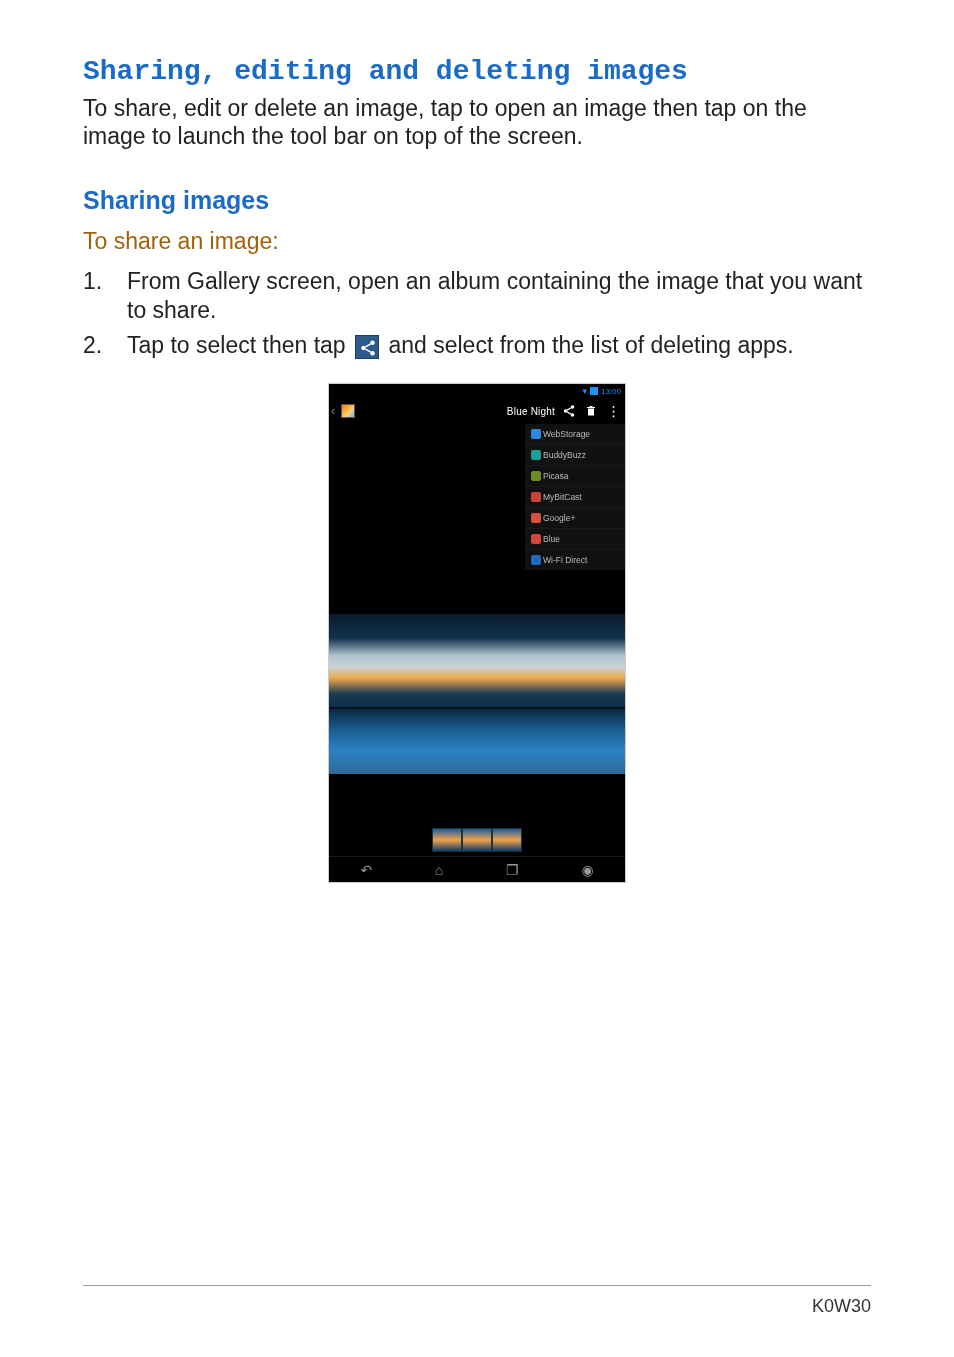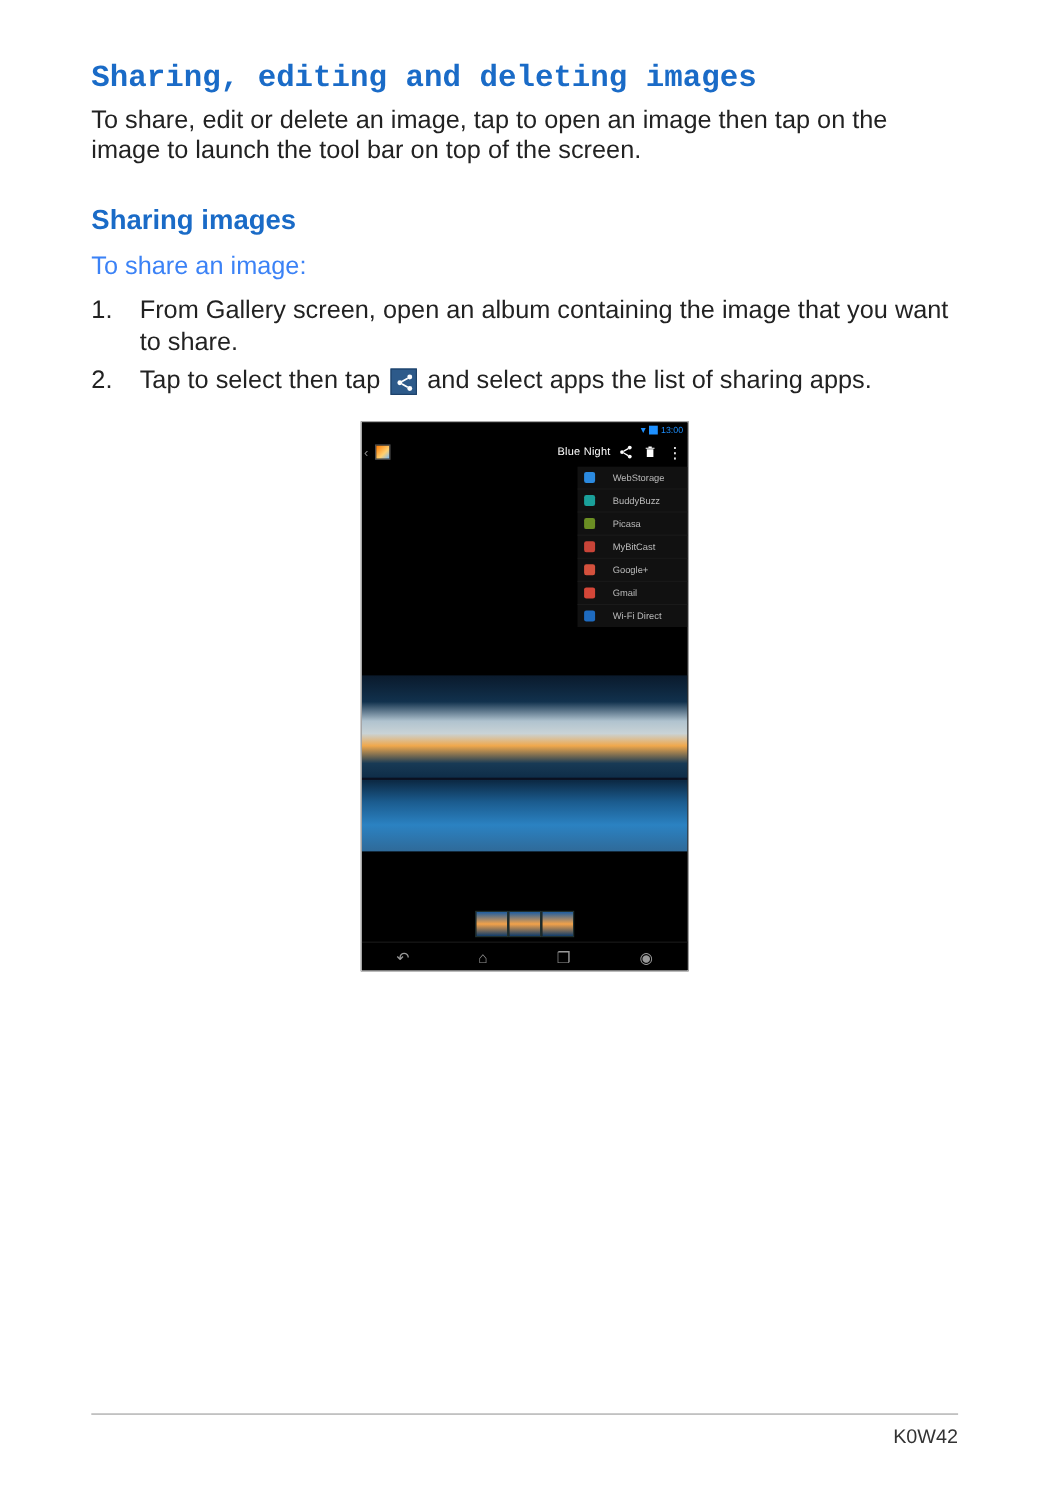--- a/index.html
+++ b/index.html
@@ -25,21 +25,21 @@
     line-height: 1.22;
     margin-bottom: 36px;
   }
   h2.sub-heading {
     color: #1a6bc7;
     font-size: 25px;
     font-weight: 700;
     margin-bottom: 12px;
   }
   .lead-text {
-    color: #3b82f6;
+    color: #a16207;
     font-size: 23px;
     line-height: 1.3;
     margin-bottom: 10px;
   }
   ol.steps {
     list-style: none;
     counter-reset: step;
     padding-left: 0;
   }
   ol.steps > li {
@@ -119,21 +119,21 @@
   }
   .main-photo::after{
     content:""; position:absolute; left:0; right:0; top:58%; height:2px; background:#0a1020;
   }
 
   .share-menu {
     position:absolute; right:0; top:0;
     width:100px; background:#111;
   }
   .share-item {
-    display:flex; align-items:center; gap:16px;
+    display:flex; align-items:center; gap:2px;
     padding:5px 6px;
     font-size:8.5px; color:#bbb;
     border-bottom:1px solid #1a1a1a;
   }
   .share-item:last-child{border-bottom:none;}
   .share-item .dot { width:10px; height:10px; border-radius:2px; flex-shrink:0;}
   .d-blue{background:#2b8ae0;} .d-teal{background:#1aa09a;} .d-olive{background:#6b8e23;}
   .d-red{background:#c94438;} .d-gplus{background:#d5513d;} .d-gmail{background:#d44638;}
   .d-wifi{background:#1e6bc0;}
 
@@ -182,21 +182,21 @@
     <span class="inline-icon-wrap">
       <svg width="18" height="18" viewBox="0 0 24 24">
           <g fill="#fff">
             <circle cx="18" cy="5" r="3"></circle>
             <circle cx="6" cy="12" r="3"></circle>
             <circle cx="18" cy="19" r="3"></circle>
             <path d="M8.6 13.5l7 4M8.6 10.5l7-4" stroke="#fff" stroke-width="2"></path>
           </g>
         </svg>
     </span>
-    <span> and select apps the list of sharing apps.</span>
+    <span> and select from the list of deleting apps.</span>
   </li>
 </ol>
 
 <div class="phone">
   <div class="status-bar">
     <span class="wifi">▾</span>
     <span class="batt"></span>
     <span class="time">13:00</span>
   </div>
   <div class="app-bar">
@@ -238,21 +238,21 @@
       <div class="share-item">
           <span class="dot d-red"></span>
           <span>MyBitCast</span>
         </div>
       <div class="share-item">
           <span class="dot d-gplus"></span>
           <span>Google+</span>
         </div>
       <div class="share-item">
           <span class="dot d-gmail"></span>
-          <span>Gmail</span>
+          <span>Blue</span>
         </div>
       <div class="share-item">
           <span class="dot d-wifi"></span>
           <span>Wi-Fi Direct</span>
         </div>
     </div>
     <div class="thumb-strip">
       <div class="th"></div>
       <div class="th"></div>
       <div class="th"></div>
@@ -261,14 +261,14 @@
       <span class="nav">↶</span>
       <span class="nav">⌂</span>
       <span class="nav">❐</span>
       <span class="nav">◉</span>
     </div>
   </div>
 </div>
 
 <div class="footer">
   <span>K0W</span>
-  <span>42</span>
+  <span>30</span>
 </div>
 
 </body></html>

